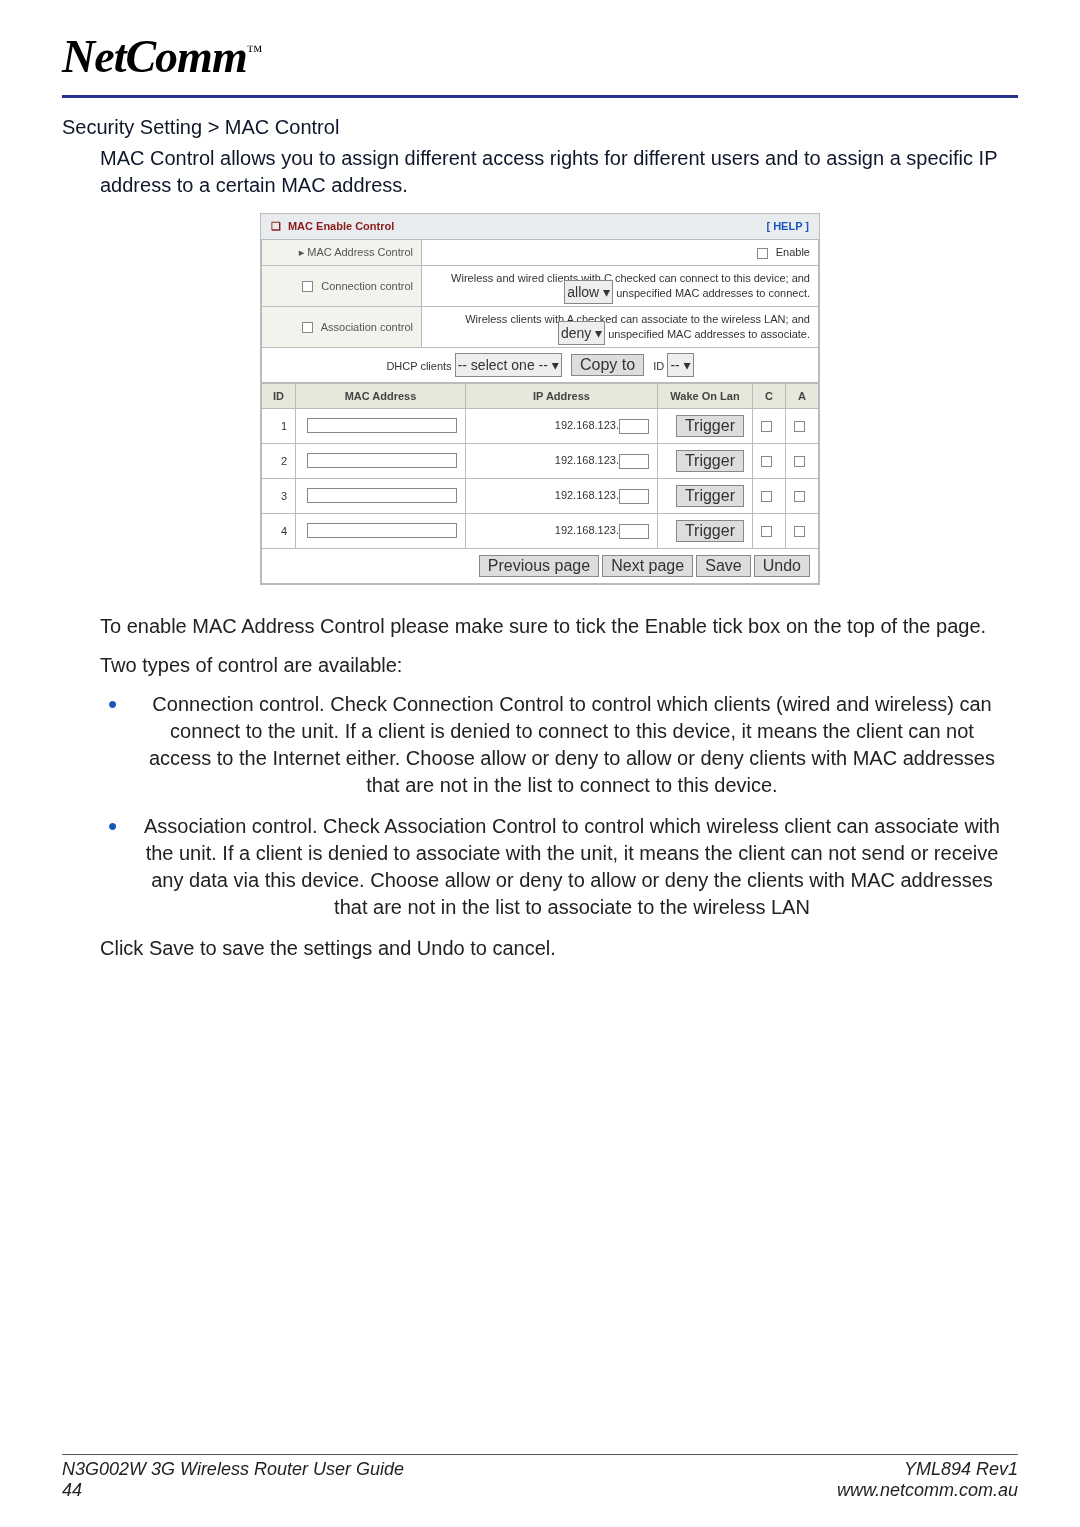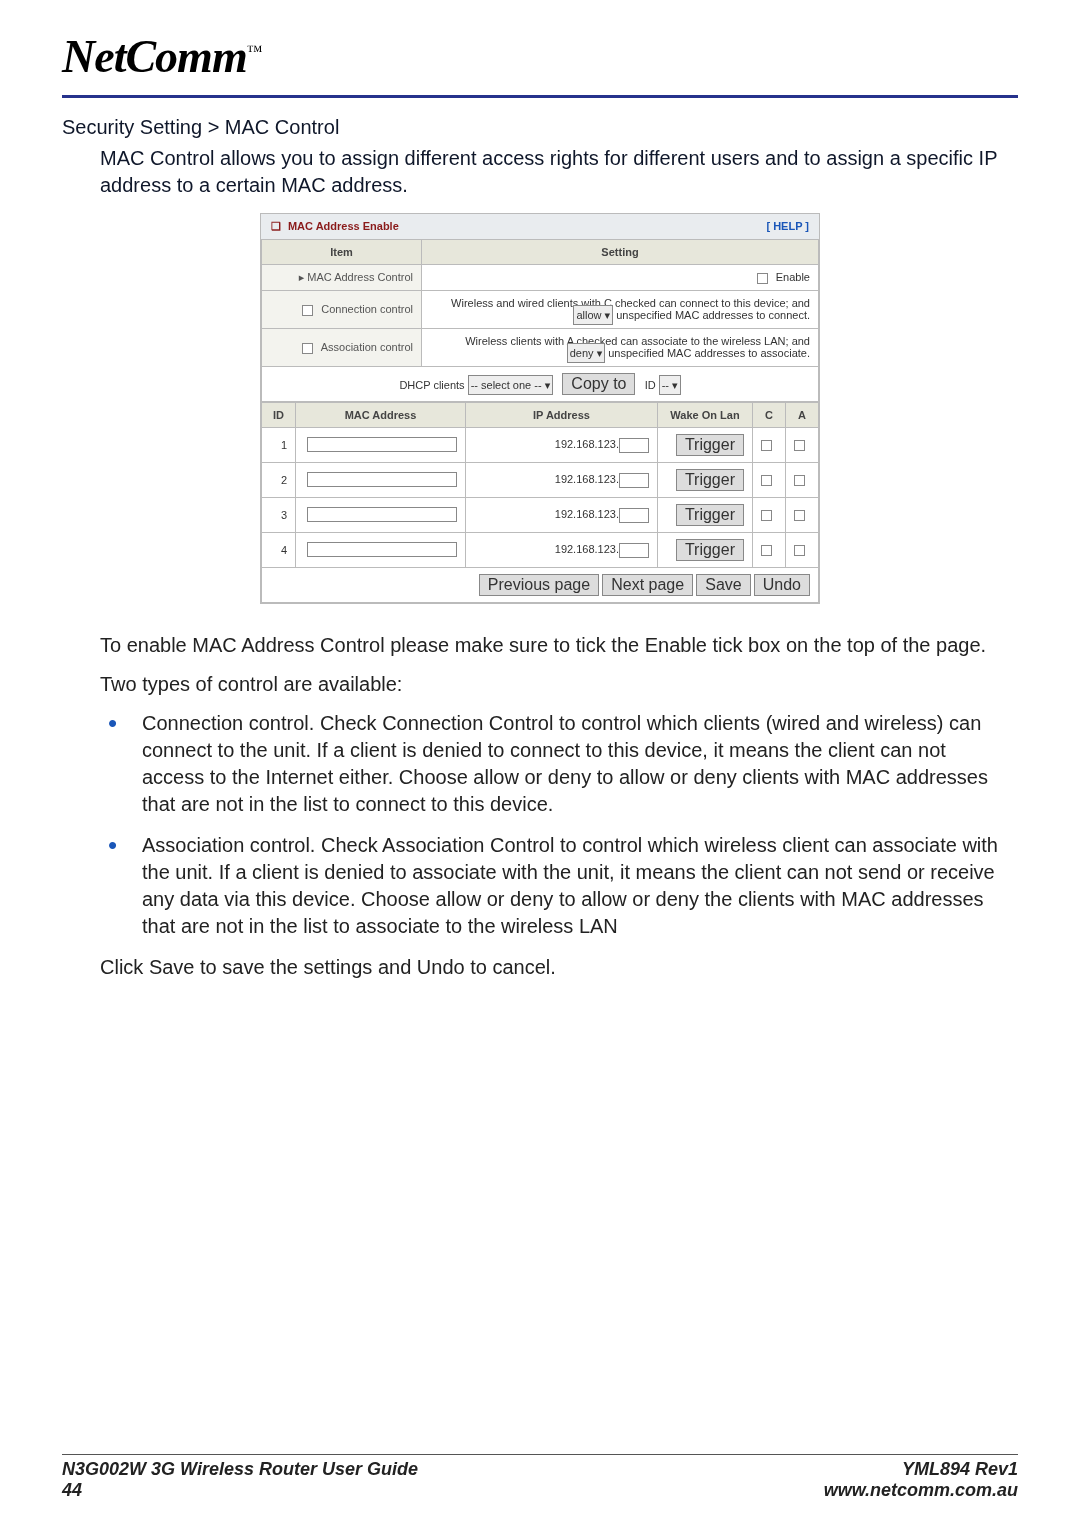--- a/index.html
+++ b/index.html
@@ -65,39 +65,40 @@
     font-weight: bold;
     position: relative;
     padding: 6px 10px;
   }
   .panel-title .sq { color:#8a1a1a; margin-right:4px; }
   .help-link { position:absolute; right:10px; top:6px; color:#1a56b8; font-weight:bold; }
   .hdr-row th { background: #e7e7db; font-weight:bold; text-align:center; color:#444; }
   .item-cell { background:#e7e7db; font-weight:bold; width:160px; text-align:center; color:#444;}
   .item-sub { background:#f3f3ee; width:160px; padding-left:10px; color:#555;}
   .chk { display:inline-block; width:11px; height:11px; border:1px solid #888; background:#fff; margin-right:5px; vertical-align:middle;}
-  .sel { border:1px solid #888; background:#eee; font-size:11px; padding:3px 2px;}
+  .sel { border:1px solid #888; background:#eee; font-size:14px; padding:3px 2px;}
   .btn { border:1px solid #888; background:#ddd; font-size:16px; padding:1px 8px; display:inline-block;}
   .tbl-head th { background:#e7e7db; font-weight:bold; text-align:center; color:#444;}
   .ipbox { border:1px solid #888; background:#fff; width:30px; height:15px; display:inline-block; vertical-align:middle;}
   .macbox { border:1px solid #888; background:#fff; width:150px; height:15px; display:inline-block;}
   .center { text-align:center; }
   .btnrow { text-align:center; padding:8px; }
   .dhcp-row td { text-align:center; background:#fff; }
   .dhcp-inner { font-size:11px; }
   .body-text {
     font-size: 20px;
     line-height: 1.35;
     margin: 0 0 12px 38px;
     color:#222;
   }
   ul.bullets {
     list-style: none;
     margin: 0 16px 8px 38px;
     padding: 0;
+    text-align: center;
   }
   ul.bullets li {
     position: relative;
     padding-left: 42px;
     font-size: 20px;
     line-height: 1.35;
     margin-bottom: 14px;
     color:#222;
   }
   ul.bullets li::before {
@@ -119,50 +120,45 @@
     font-style: italic;
     color: #222;
   }
   .footer-rule {
     border-top: 1px solid #555;
     margin-bottom: 4px;
   }
   .footer-row {
     display: flex;
     justify-content: space-between;
-    font-weight: bold;
   }
 </style>
 </head>
 <body>
 
 <div class="page">
   <div class="logo-row">
     <span class="logo">
       <span>NetComm</span><sup>™</sup>
     </span>
   </div>
 
   <div class="breadcrumb">Security Setting &gt; MAC Control</div>
 
   <p class="intro">MAC Control allows you to assign different access rights for different users and to assign a specific IP address to a certain MAC address.</p>
 
   <div class="panel-wrap">
     <div class="panel">
       <div class="panel-title">
         <span class="sq">❏</span>
-        <span>MAC Address Enable</span>
+        <span>MAC Enable Control</span>
         <span class="help-link">[ HELP ]</span>
       </div>
       <table>
         <tbody>
-            <tr class="hdr-row">
-          <th class="item-cell">Item</th>
-          <th>Setting</th>
-        </tr>
         <tr>
           <td class="item-sub">▸ MAC Address Control</td>
           <td>
             <span class="chk"></span>
             <span>Enable</span>
           </td>
         </tr>
         <tr>
           <td class="item-sub">
             <span class="chk"></span>

